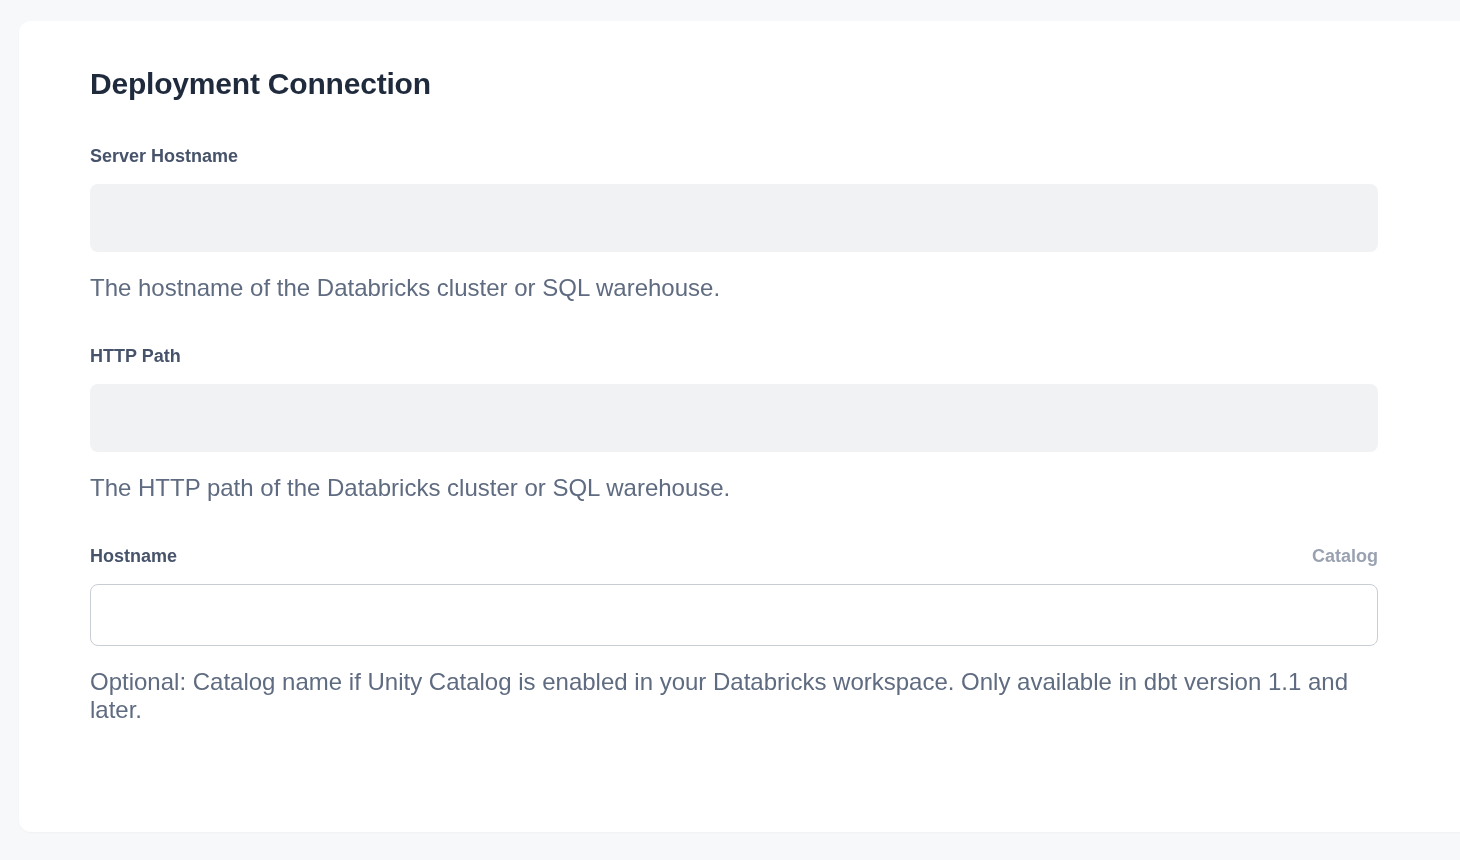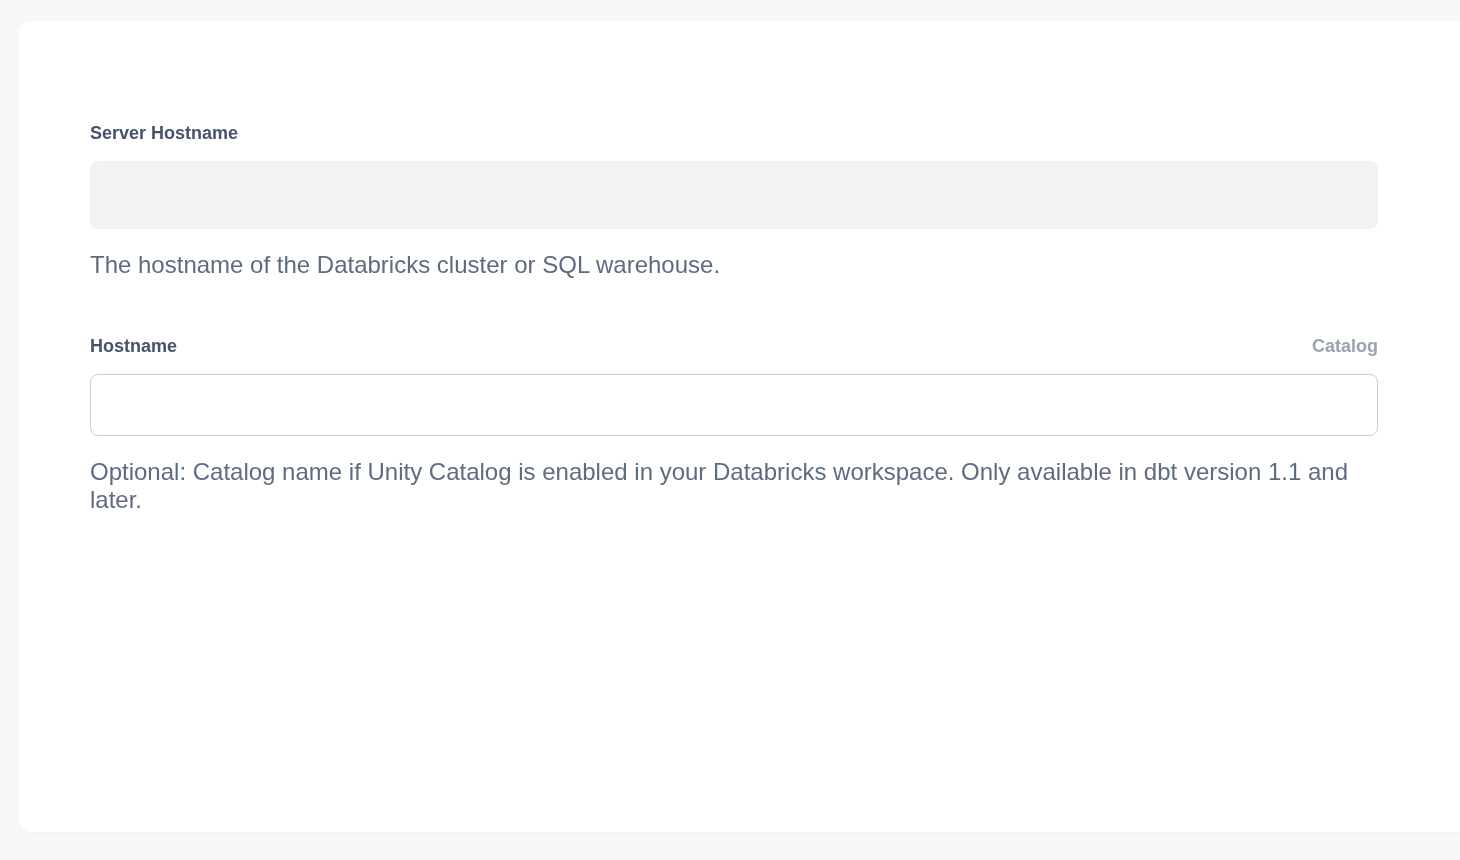--- a/index.html
+++ b/index.html
@@ -35,21 +35,21 @@
     letter-spacing: -0.2px;
   }
   .page-subtitle {
     margin: 25px 0 0 0;
     font-size: 21px;
     line-height: 28px;
     font-weight: 400;
     color: #17191e;
   }
   .field {
-    margin-top: 55px;
+    margin-top: 42px;
     width: 1288px;
   }
   .field-label-row {
     display: flex;
     justify-content: space-between;
     align-items: baseline;
     line-height: 24px;
   }
   .field-label {
     font-size: 18px;
@@ -88,30 +88,38 @@
     font-weight: 400;
     color: #5f6b80;
   }
 </style>
 </head>
 <body>
 
 <div class="card">
   <div class="card-content">
 
+    <h1 class="page-title">Deployment Connection</h1>
 
 
     <div class="field">
       <div class="field-label-row">
         <span class="field-label">Server Hostname</span>
       </div>
       <input type="text" class="text-input disabled" disabled="" value="" style="">
       <p class="field-helper">The hostname of the Databricks cluster or SQL warehouse.</p>
     </div>
 
+    <div class="field">
+      <div class="field-label-row">
+        <span class="field-label">HTTP Path</span>
+      </div>
+      <input type="text" class="text-input disabled" disabled="" value="" style="">
+      <p class="field-helper">The HTTP path of the Databricks cluster or SQL warehouse.</p>
+    </div>
 
     <div class="field">
       <div class="field-label-row">
         <span class="field-label">Hostname</span>
         <span class="optional-badge">Catalog</span>
       </div>
       <input type="text" class="text-input enabled" value="" style="">
       <p class="field-helper">Optional: Catalog name if Unity Catalog is enabled in your Databricks workspace. Only available in dbt version 1.1 and later.</p>
     </div>
 

